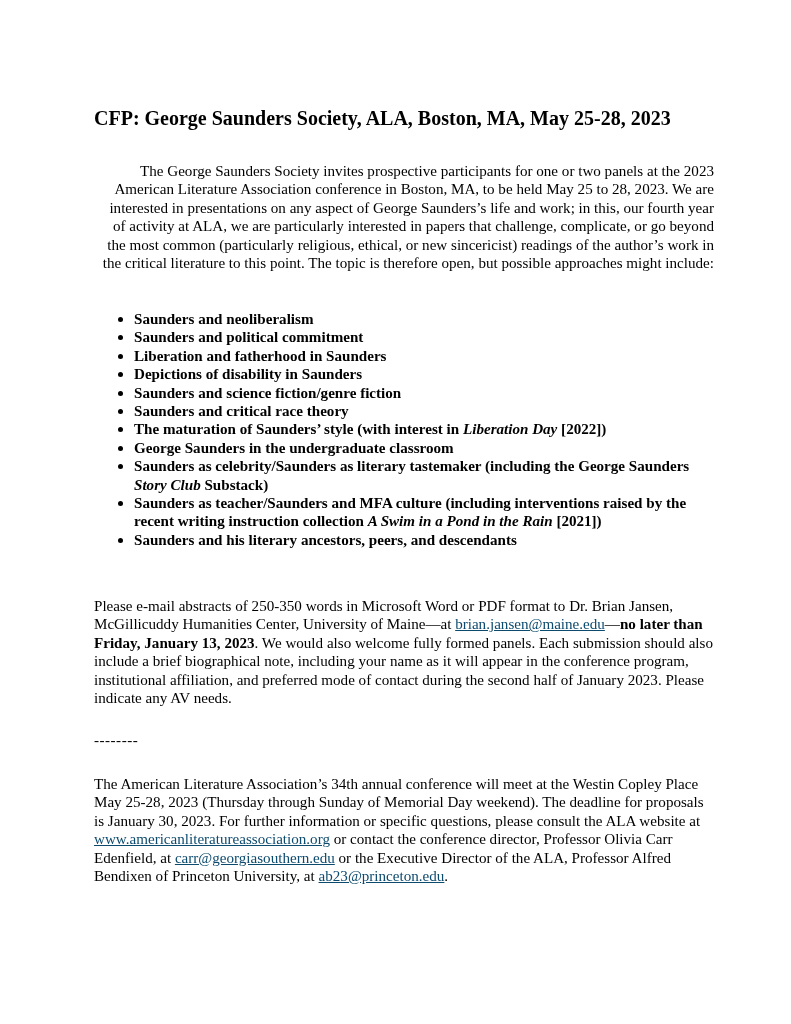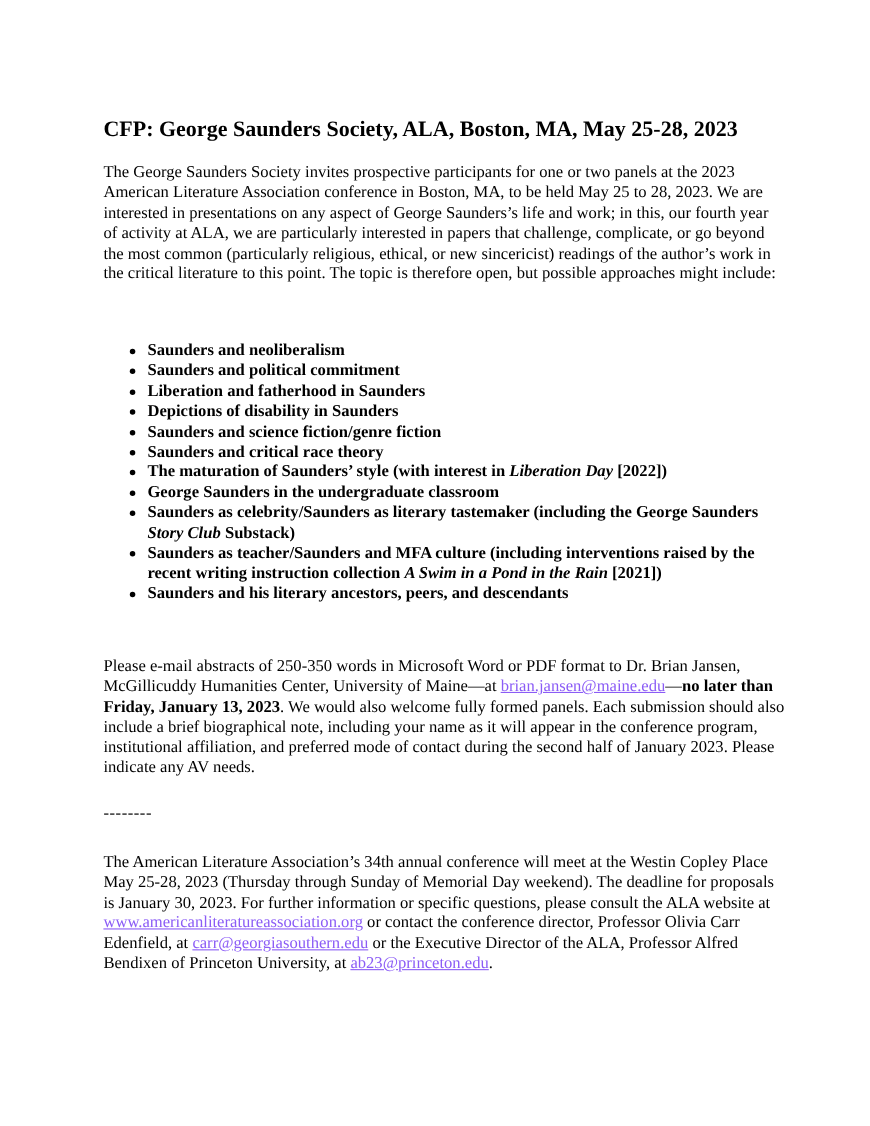--- a/index.html
+++ b/index.html
@@ -10,39 +10,39 @@
       font-family: "Liberation Serif", "DejaVu Serif", serif;
       font-size: 15.1px; line-height: 18.4px;
     }
     .title {
       position: absolute; left: 94px; top: 109px; width: 620px;
       font-weight: bold; font-size: 20px; margin: 0;
     }
     .para {
       position: absolute; left: 94px; width: 620px; margin: 0;
     }
-    .p1 { top: 148px; }
+    .p1 { top: 162px; text-align: right; }
     .p2 { top: 597px; }
     .sep { top: 731px; letter-spacing: 0.5px; }
     .p3 { top: 775px; }
     .bullets {
       position: absolute; left: 94px; top: 310px; width: 620px;
       list-style: none; margin: 0; padding: 0;
     }
     .bullets li {
       position: relative; padding-left: 30px; margin: 0; font-weight: bold;
     }
     .bullet-dot {
       position: absolute; left: 24px; top: 7px; width: 5px; height: 5px;
       border-radius: 50%; background: #000;
     }
     .bullets li .txt { display: block; }
     .bullets li { padding-left: 40px; }
     .bullets li .bullet-dot { left: 24px; }
-    a.link { color: #8b5cf6; text-decoration: underline; }
+    a.link { color: #0c4a6e; text-decoration: underline; }
     b { font-weight: bold; }
     i { font-style: italic; }
   </style>
 </head>
 <body>
 
 <div class="page">
 
   <p class="title">CFP: George Saunders Society, ALA, Boston, MA, May 25-28, 2023</p>
 

